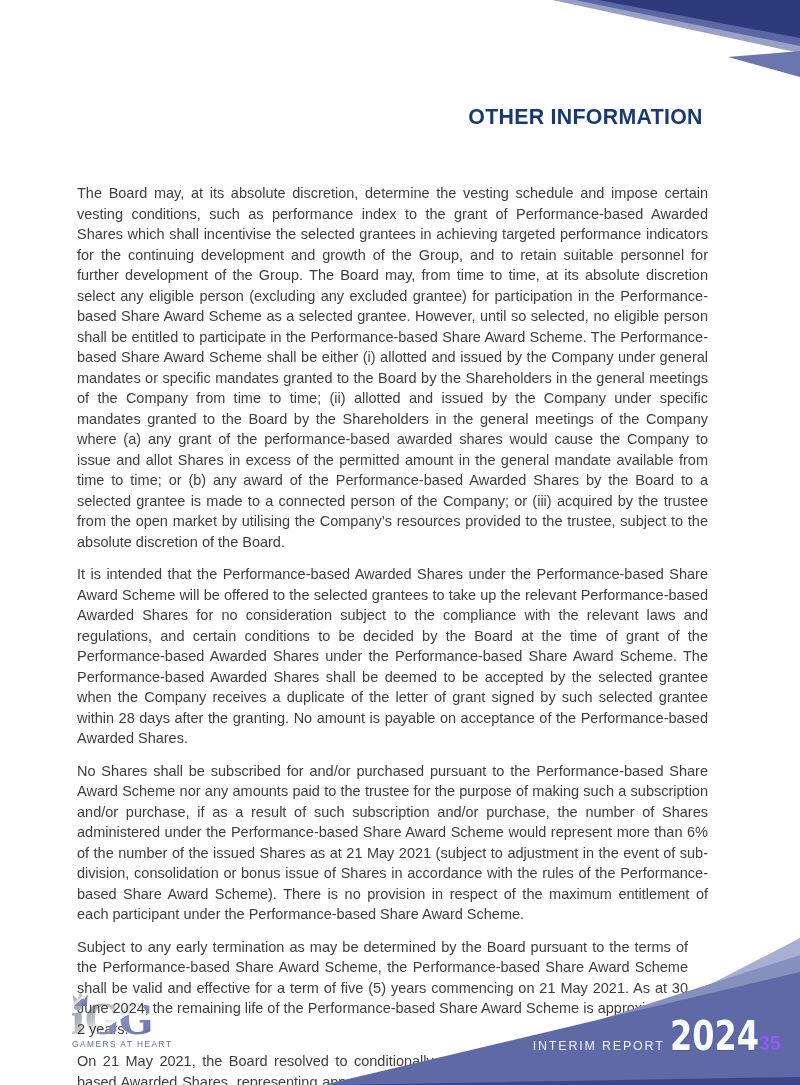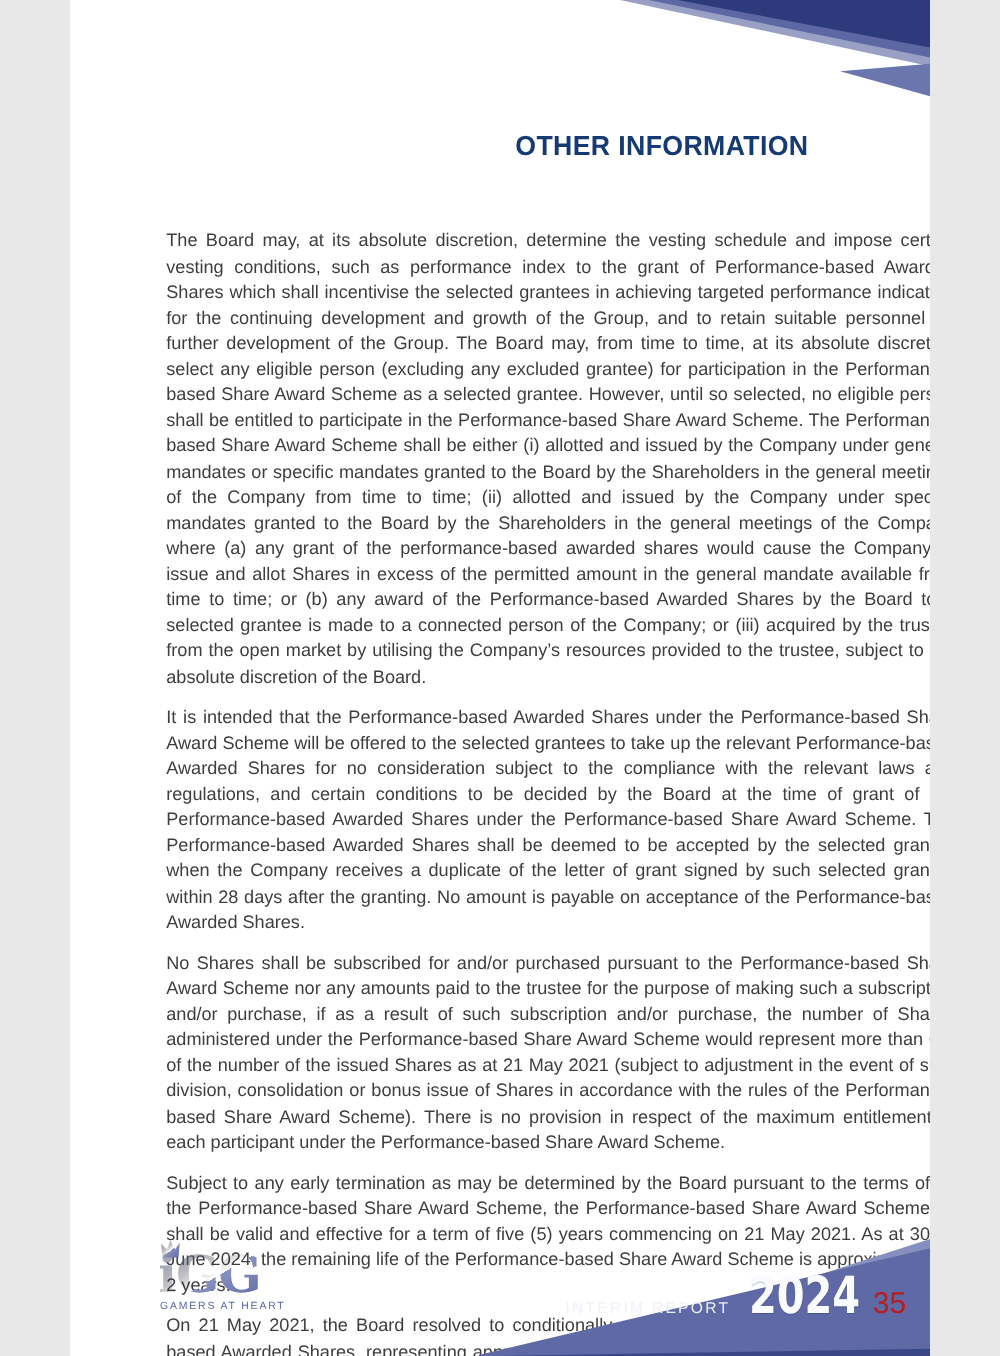--- a/index.html
+++ b/index.html
@@ -1,17 +1,17 @@
 <!DOCTYPE html>
 <html><head>
 <meta charset="utf-8">
 <style>
   html,body { margin:0; padding:0; background:#e8e8e8; }
   .page {
-    position:relative; width:688px; height:1085px; margin:0 auto;
+    position:relative; width:800px; height:1085px; margin:0 auto;
     background:#ffffff; overflow:hidden;
     font-family:"Liberation Sans", sans-serif;
   }
   
   .corner-svg { position:absolute; top:0; right:0; width:800px; height:130px; display:block; }
   
   .page-title {
     position:absolute; top:104px; right:97px; margin:0;
     font-size:22px; font-weight:bold; letter-spacing:.3px;
     color:#163a73; white-space:nowrap;
@@ -24,30 +24,30 @@
   }
   .body-text p { margin:0 15px 12px 0; text-align:justify; }
   .body-text p.narrow { padding-right:20px; }
   
   .logo-svg { position:absolute; left:72px; top:991px; width:102px; height:58px; display:block; }
   .logo-tagline-text { letter-spacing:1.6px; }
   
   .banner-svg { position:absolute; left:0; bottom:0; width:800px; height:150px; display:block; }
   .banner-text {
     position:absolute; right:19px; bottom:25px; z-index:2;
-    display:flex; align-items:baseline; gap:10px; color:#ffffff;
+    display:flex; align-items:baseline; color:#ffffff;
   }
   .report-label { font-size:12.5px; letter-spacing:1.8px; color:#eef1f8; }
   .report-year {
     display:inline-block; font-family:"DejaVu Sans", sans-serif;
     font-size:41px; font-weight:700; color:#fafbff;
     transform:scaleX(.78); transform-origin:right center; margin-left:-20px;
     text-shadow:0 1px 1px rgba(40,50,100,.35);
   }
-  .page-number { font-size:24px; font-weight:normal; color:#b91c1c; }
+  .page-number { font-size:20px; font-weight:bold; color:#8b5cf6; }
 </style>
 </head>
 <body>
 
 <div class="page">
 
   <svg class="corner-svg" viewBox="0 0 800 130" aria-hidden="true">
     <polygon points="552,0 800,0 800,53" fill="#99a0c6"></polygon>
     <polygon points="575,0 800,0 800,46" fill="#5c67a4"></polygon>
     <polygon points="598,0 800,0 800,38" fill="#2d3a7b"></polygon>

